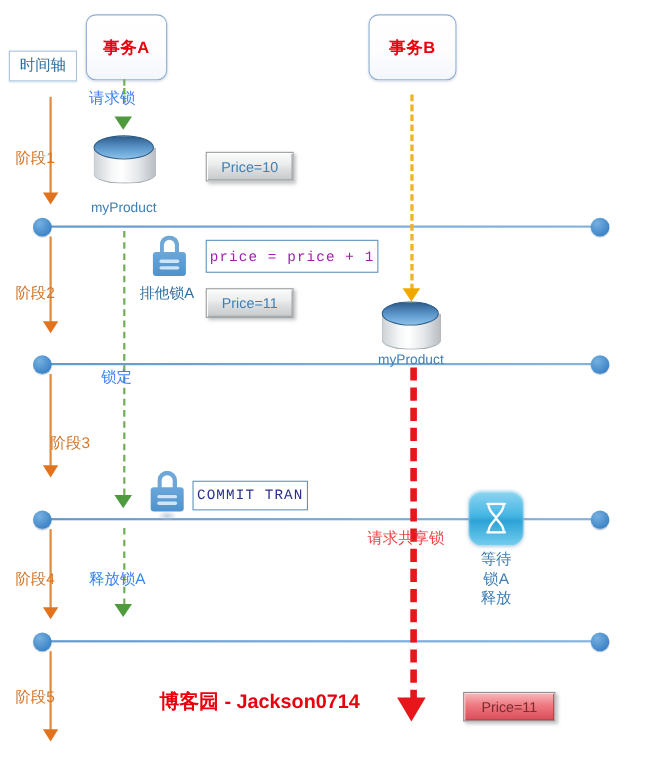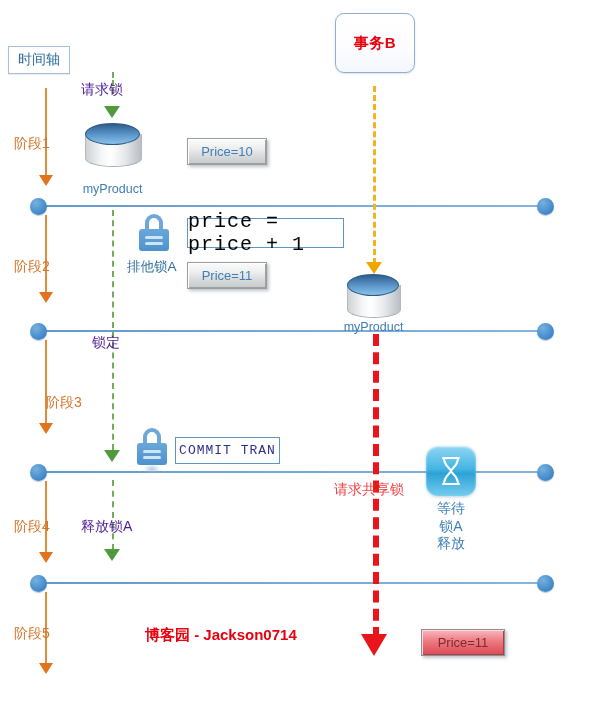--- a/index.html
+++ b/index.html
@@ -62,21 +62,21 @@
     border-left:2px dashed #6aa84f;
     opacity:.95;
   }
   .arrow-green{
     width:0;height:0;
     border-left:8px solid transparent;
     border-right:8px solid transparent;
     border-top:12px solid #4e9a3c;
   }
   .green-label{
-    color:#4c1d95;
+    color:#3b82f6;
     font-size:14px;
     white-space:nowrap;
   }
 
   
   .v-yellow-dash{
     width:0;
     border-left:3px dashed #f0b323;
   }
   .arrow-yellow{
@@ -165,21 +165,21 @@
 
   
   .codebox{
     border:1px solid #5f94bf;
     background:#ffffff;
     display:flex;align-items:center;justify-content:center;
     font-family:"Liberation Mono","DejaVu Sans Mono",monospace;
     color:#1f3f8f;
     letter-spacing:1px;
   }
-  .codebox.teal{color:#000000;font-size:20px;}
+  .codebox.teal{color:#a21caf;font-size:13px;}
   .codebox.navy{color:#2b2f8f;font-size:13px;}
 
   
   .lock{position:absolute;}
   .lock .shackle{
     position:absolute;left:50%;top:0;transform:translateX(-50%);
     width:18px;height:18px;
     border:4px solid #6fa8d8;
     border-bottom:none;
     border-radius:10px 10px 0 0;
@@ -226,21 +226,21 @@
   .banner{
     background:#5b95cb;
     color:#ffffff;
     font-size:14.5px;
     display:flex;align-items:center;justify-content:center;
   }
 
   
   .signature{
     color:#e8000d;
-    font-size:15px;
+    font-size:18px;
     font-weight:bold;
     white-space:nowrap;
   }
 </style>
 </head>
 <body>
 
 <div id="stage">
 
   <div class="abs timeaxis-box" style="left:8px;top:46px;width:60px;height:26px;">
@@ -276,20 +276,23 @@
   <div class="abs dot" style="left:537px;top:323px;"></div>
 
   <div class="abs h-line" style="left:45px;top:471px;width:500px;"></div>
   <div class="abs dot" style="left:30px;top:464px;"></div>
   <div class="abs dot" style="left:537px;top:464px;"></div>
 
   <div class="abs h-line" style="left:45px;top:582px;width:500px;"></div>
   <div class="abs dot" style="left:30px;top:575px;"></div>
   <div class="abs dot" style="left:537px;top:575px;"></div>
 
+  <div class="abs txn-box" style="left:78px;top:13px;width:72px;height:58px;">
+    <span>事务A</span>
+  </div>
 
   <div class="abs v-green-dash" style="left:112px;top:72px;height:22px;"></div>
   <div class="abs green-label" style="left:81px;top:81px;">请求锁</div>
   <div class="abs arrow-green" style="left:104px;top:106px;"></div>
 
   <div class="cyl" style="left:85px;top:123px;width:55px;height:45px;">
     <div class="body"></div>
     <div class="top"></div>
   </div>
   <div class="abs cyl-label" style="left:70px;top:182px;width:85px;">myProduct</div>

